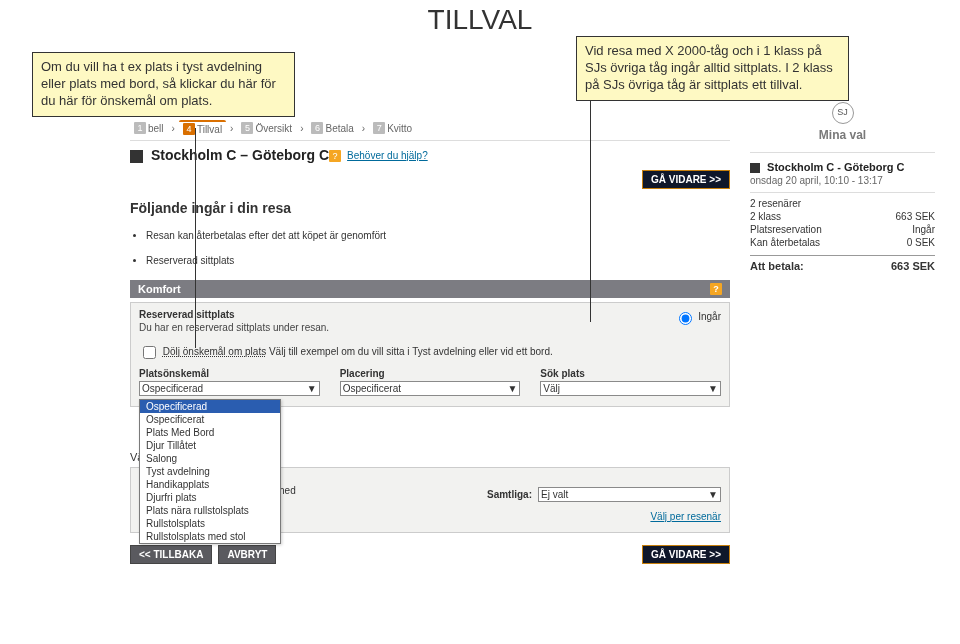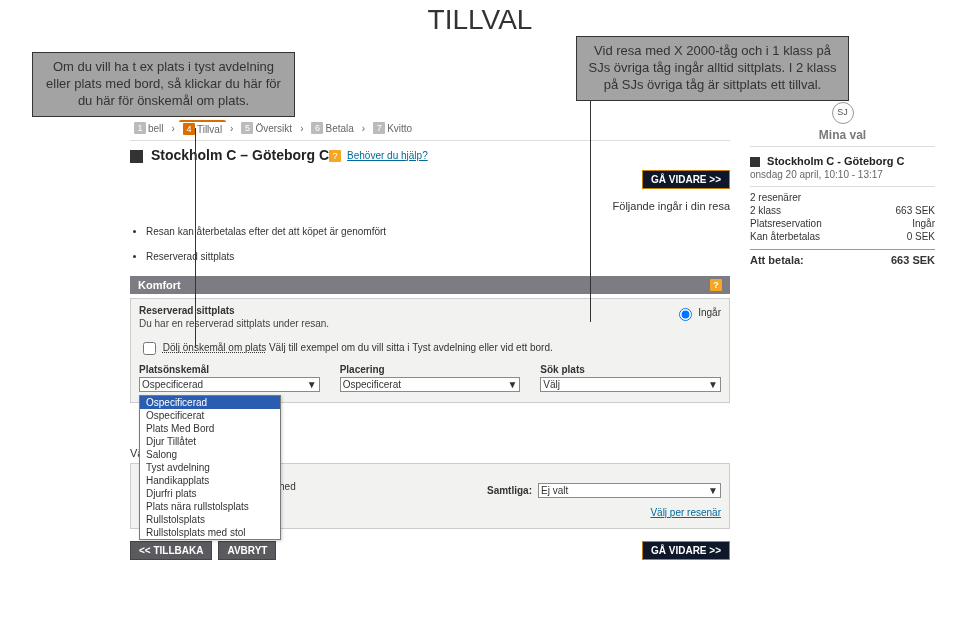--- a/index.html
+++ b/index.html
@@ -13,26 +13,25 @@
   .page-title {
     font-size: 28px;
     font-weight: normal;
     text-align: center;
     margin: 4px 0 8px 0;
     font-family: Arial, sans-serif;
   }
   .annotation-box {
     position: absolute;
     border: 1px solid #333;
-    background: #a3a3a3;
+    background: #fef9c3;
     padding: 6px 8px;
     font-size: 13px;
     line-height: 1.3;
     z-index: 20;
-    text-align: center;
   }
   .annotation-line {
     position: absolute;
     background: #333;
     z-index: 19;
   }
   .app {
     position: absolute;
     left: 130px;
     top: 90px;
@@ -119,24 +118,23 @@
     padding: 3px 8px;
     font-size: 10px;
     font-weight: bold;
     cursor: pointer;
   }
   .btn-row-r {
     text-align: right;
     padding: 3px 0;
   }
   .panel-title {
-    font-size: 11px;
-    font-weight: normal;
+    font-size: 14px;
+    font-weight: bold;
     margin: 8px 0 4px 0;
-    text-align: right;
   }
   .bullets {
     margin: 0 0 8px 0;
     padding-left: 16px;
     font-size: 10px;
   }
   .bullets li { margin: 14px 0; }
   .section-bar {
     background: #7c7c82;
     color: #fff;
@@ -231,21 +229,21 @@
     top: 12px;
     width: 185px;
     background: #fff;
   }
   .mina-val {
     text-align: center;
     color: #797979;
     font-size: 12px;
     font-weight: bold;
     border-bottom: 1px solid #ddd;
-    padding-bottom: 4px;
+    padding-bottom: 10px;
     margin-bottom: 6px;
   }
   .mina-route {
     font-size: 11px;
     font-weight: bold;
     color: #222;
     padding: 2px 0;
   }
   .mina-sub {
     color: #666;

